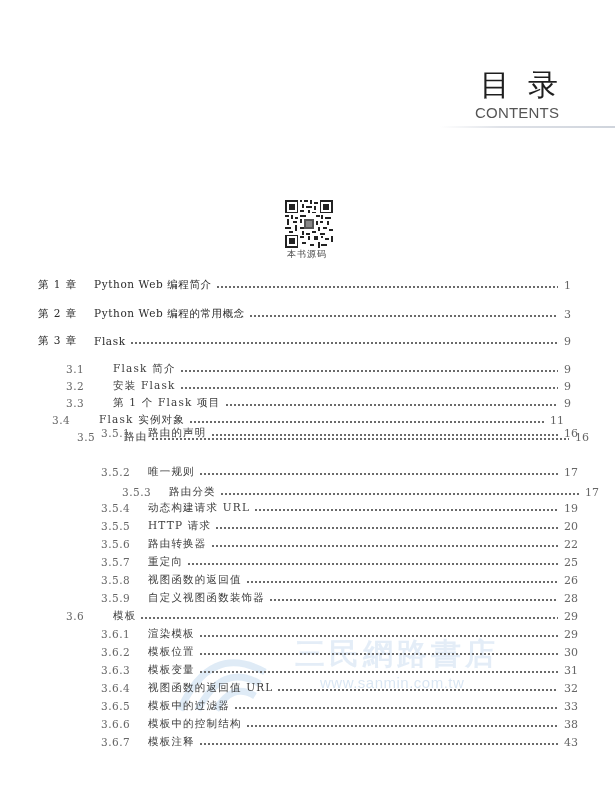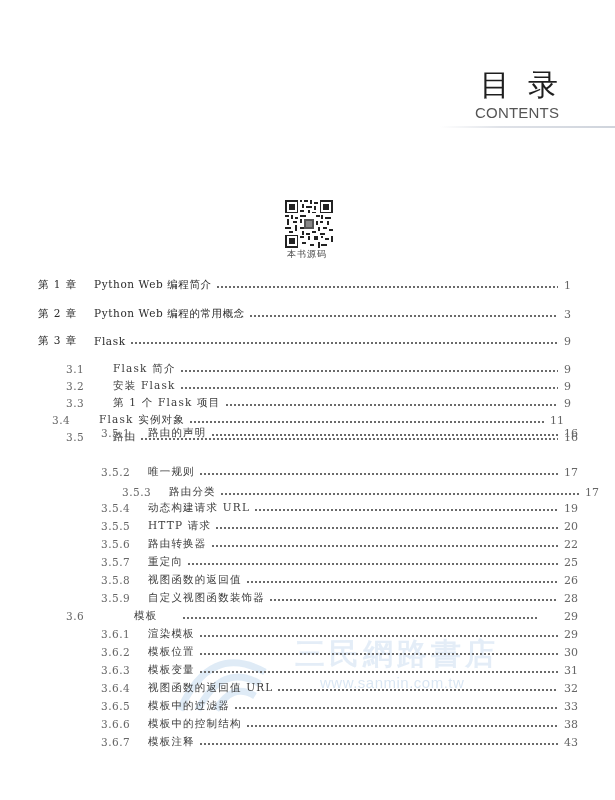--- a/index.html
+++ b/index.html
@@ -287,21 +287,21 @@
     <span class="label">第 1 个 Flask 项目</span>
     <span class="leader"></span>
     <span class="page">9</span>
   </div>
   <div class="row section" style="left:52px; top:412px; width:516px;">
     <span class="num">3.4</span>
     <span class="label">Flask 实例对象</span>
     <span class="leader"></span>
     <span class="page">11</span>
   </div>
-  <div class="row section" style="left:66px; top:429px; width:516px;justify-content:center;">
+  <div class="row section" style="left:77px; top:429px; width:516px;justify-content:center;">
     <span class="num">3.5</span>
     <span class="label">路由</span>
     <span class="leader"></span>
     <span class="page">16</span>
   </div>
 
   <div class="row sub" style="left:101px; top:425px; width:481px;">
     <span class="num">3.5.1</span>
     <span class="label">路由的声明</span>
     <span class="leader"></span>
@@ -349,21 +349,21 @@
     <span class="leader"></span>
     <span class="page">26</span>
   </div>
   <div class="row sub" style="left:101px; top:590px; width:481px;">
     <span class="num">3.5.9</span>
     <span class="label">自定义视图函数装饰器</span>
     <span class="leader"></span>
     <span class="page">28</span>
   </div>
 
-  <div class="row section" style="left:66px; top:608px; width:516px;gap:21px;">
+  <div class="row section" style="left:66px; top:608px; width:516px;">
     <span class="num">3.6</span>
     <span class="label">模板</span>
     <span class="leader"></span>
     <span class="page">29</span>
   </div>
 
   <div class="row sub" style="left:101px; top:626px; width:481px;">
     <span class="num">3.6.1</span>
     <span class="label">渲染模板</span>
     <span class="leader"></span>

